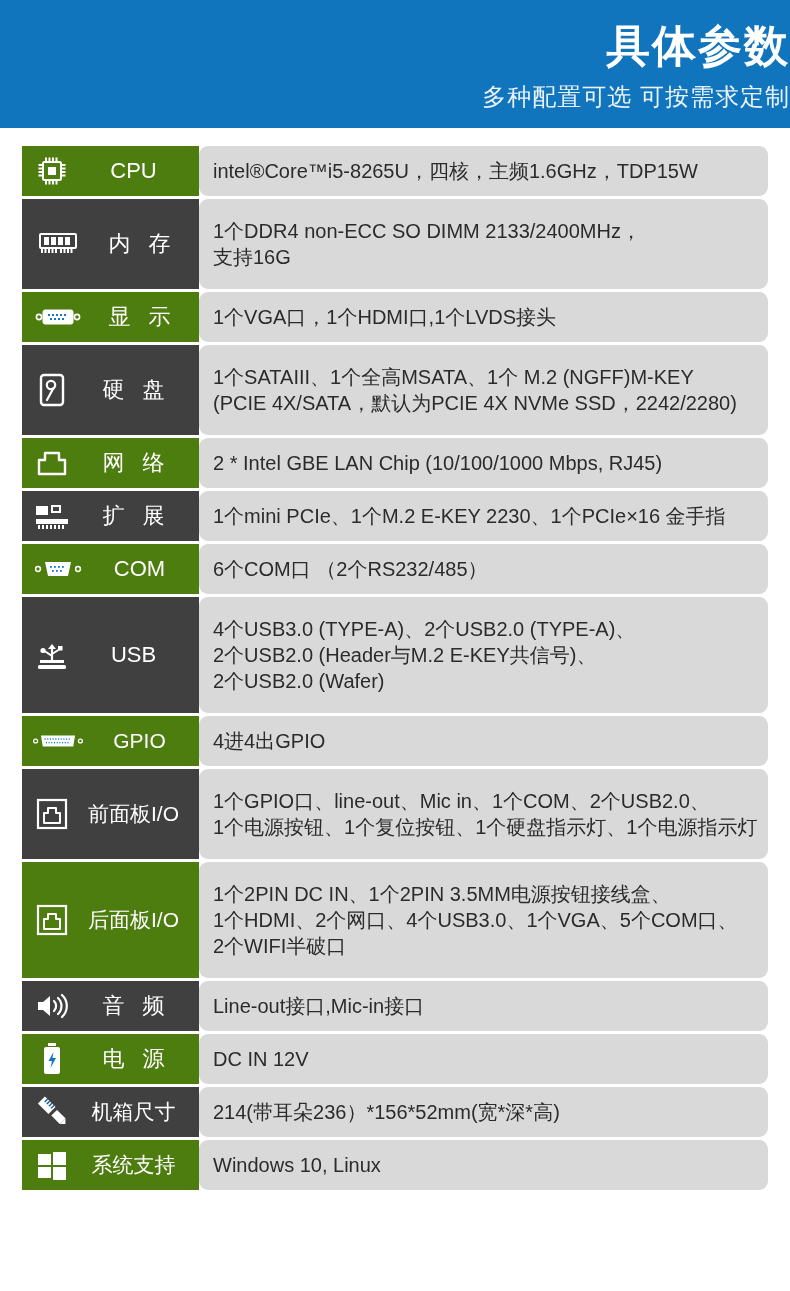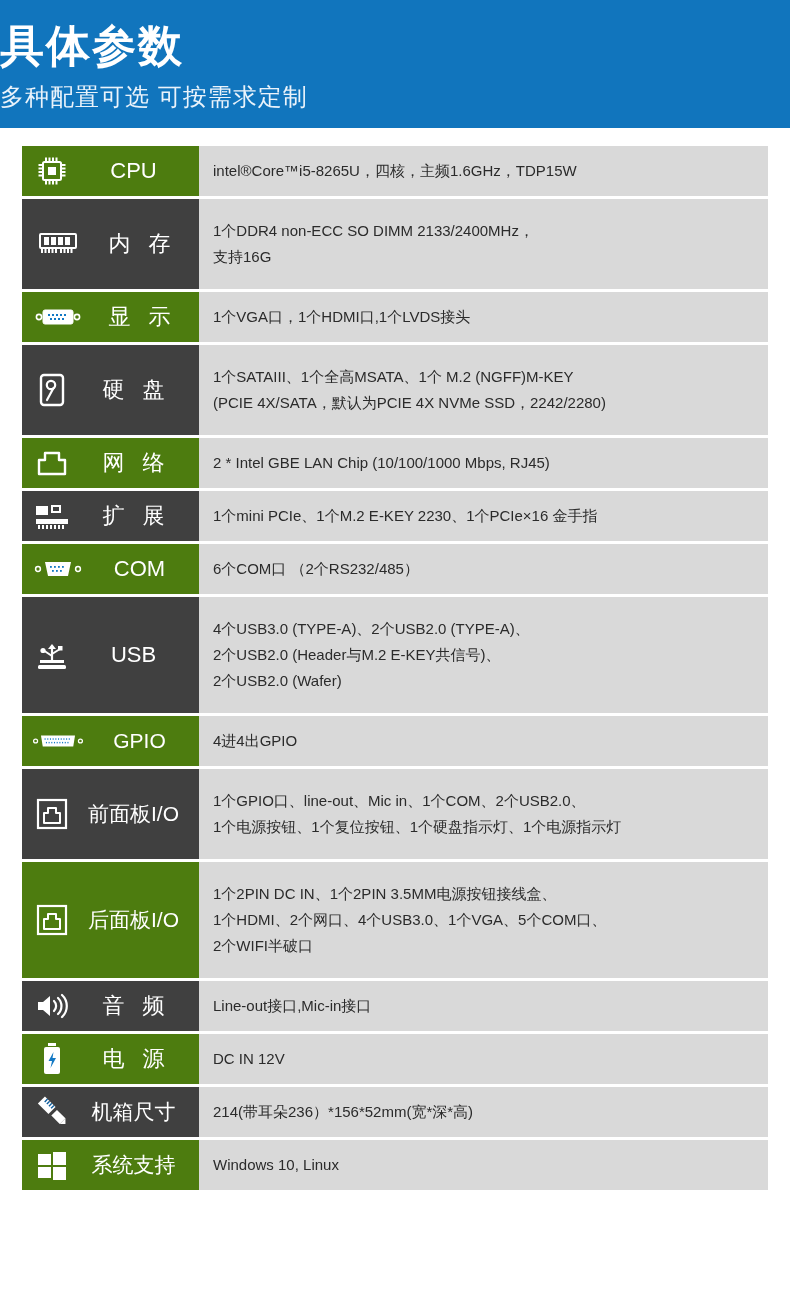--- a/index.html
+++ b/index.html
@@ -14,21 +14,21 @@
     overflow: hidden;
   }
 
   
   .banner {
     width: 790px;
     height: 128px;
     background: #1175bd;
     display: flex;
     flex-direction: column;
-    align-items: flex-start;
+    align-items: flex-end;
     justify-content: center;
     box-sizing: border-box;
     padding-top: 6px;
   }
   .banner-title {
     color: #ffffff;
     font-size: 44px;
     font-weight: bold;
     letter-spacing: 2px;
     line-height: 1.15;
@@ -82,27 +82,28 @@
     flex: 1 1 auto;
     text-align: center;
   }
   .label-text.sp1  { letter-spacing: 6px; padding-left: 6px; }
   .label-text.compact { font-size: 21px; letter-spacing: 0; text-align: center; }
 
   .spec-value {
     flex: 1 1 auto;
     background: #d9d9d9;
     color: #2b2b2b;
-    font-size: 15px;
+    font-size: 20px;
     line-height: 26px;
     box-sizing: border-box;
     padding: 7px 10px 7px 14px;
     display: flex;
     flex-direction: column;
     justify-content: center;
+    border-radius: 9px;
   }
   .spec-value .vline { white-space: nowrap; }
 
   
   .h-1 { min-height: 50px; }
   .h-3 { min-height: 90px; }
   .h-4 { min-height: 116px; }
 </style>
 </head>
 <body>

